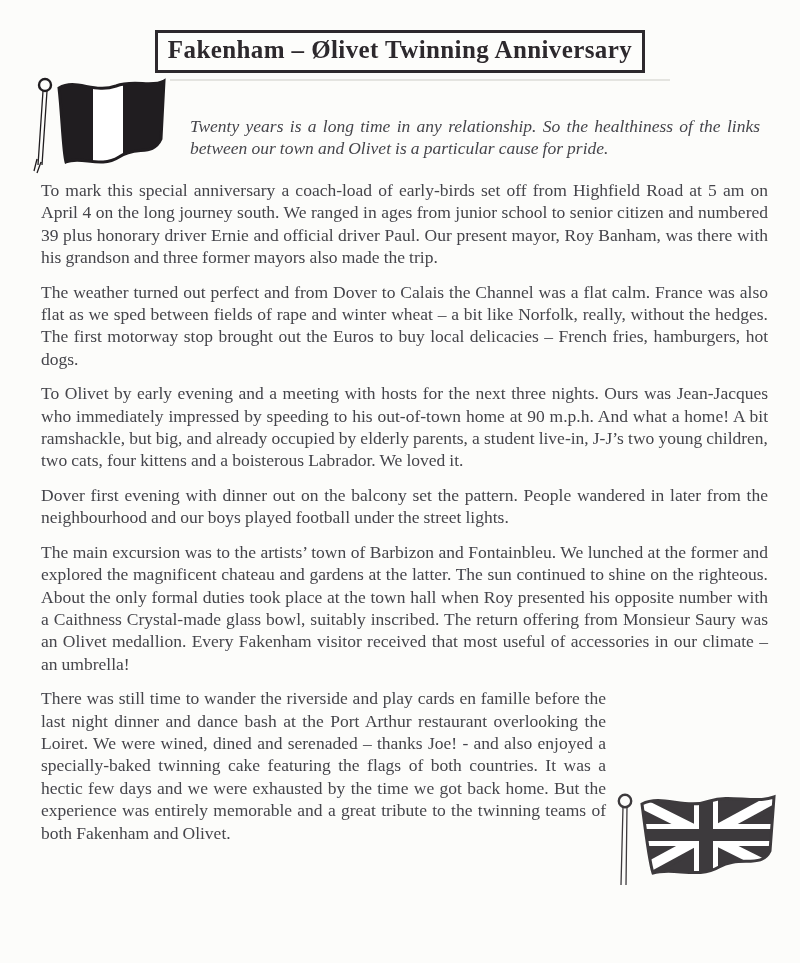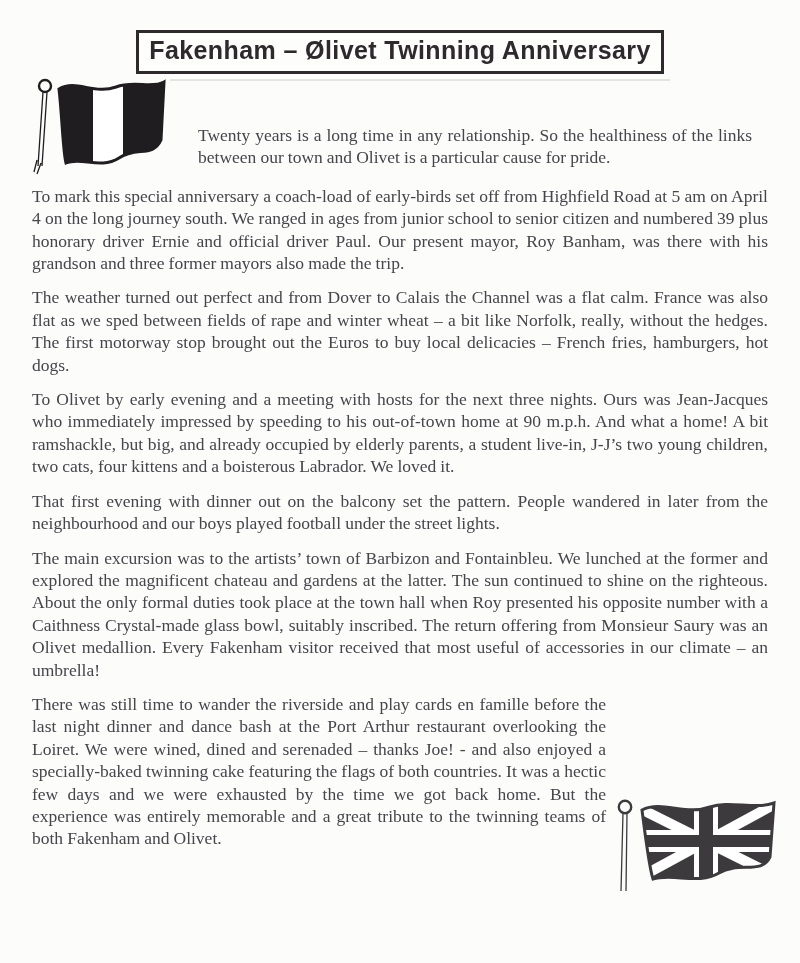--- a/index.html
+++ b/index.html
@@ -25,40 +25,40 @@
   .title-wrap {
     display: flex; justify-content: center;
     padding-top: 30px; position: relative;
   }
   .title-box {
     border: 3px solid #2d292d;
     background: #fdfdfb;
     padding: 3px 10px 6px 10px;
   }
   .title {
-    font-family: Liberation Sans, sans-serif;
+    font-family: Liberation Serif, serif;
     font-weight: bold;
     font-size: 25px;
     letter-spacing: 0.4px;
     color: #2d292d;
     white-space: nowrap;
     text-align: right;
   }
   .intro-row { display: flex; margin-top: 2px; }
   .fr-flag-box { flex: 0 0 140px; }
   .intro-text { padding: 32px 0 0 10px; }
   p.body-par {
-    margin: 0 0 12px 0;
+    margin: 0 0 12px 9px;
     text-align: justify;
     font-size: 17.5px;
     line-height: 22.4px;
     hyphens: none;
     word-spacing: -0.3px;
   }
-  .intro-text p.body-par { margin: 16px; }
+  .intro-text p.body-par { margin: 8px; font-style: italic; }
   .uk-float {
     float: right;
     width: 176px; height: 97px;
     margin: 104px -20px 0 6px;
   }
   .signature { margin: 4px 0 0 0; font-size: 17.5px; line-height: 22.4px; }
 </style>
 </head>
 <body>
 
@@ -97,21 +97,21 @@
       <p class="body-par">Twenty years is a long time in any relationship. So the healthiness of the links between our town and Olivet is a particular cause for pride.</p>
     </div>
   </div>
 
   <p class="body-par">To mark this special anniversary a coach-load of early-birds set off from Highfield Road at 5 am on April 4 on the long journey south. We ranged in ages from junior school to senior citizen and numbered 39 plus honorary driver Ernie and official driver Paul. Our present mayor, Roy Banham, was there with his grandson and three former mayors also made the trip.</p>
 
   <p class="body-par">The weather turned out perfect and from Dover to Calais the Channel was a flat calm. France was also flat as we sped between fields of rape and winter wheat – a bit like Norfolk, really, without the hedges. The first motorway stop brought out the Euros to buy local delicacies – French fries, hamburgers, hot dogs.</p>
 
   <p class="body-par">To Olivet by early evening and a meeting with hosts for the next three nights. Ours was Jean-Jacques who immediately impressed by speeding to his out-of-town home at 90 m.p.h. And what a home! A bit ramshackle, but big, and already occupied by elderly parents, a student live-in, J-J’s two young children, two cats, four kittens and a boisterous Labrador. We loved it.</p>
 
-  <p class="body-par">That first evening with dinner out on the balcony set the pattern. People wandered in later from the neighbourhood and our boys played football under the street lights.</p>
+  <p class="body-par">Dover first evening with dinner out on the balcony set the pattern. People wandered in later from the neighbourhood and our boys played football under the street lights.</p>
 
   <p class="body-par">The main excursion was to the artists’ town of Barbizon and Fontainbleu. We lunched at the former and explored the magnificent chateau and gardens at the latter. The sun continued to shine on the righteous. About the only formal duties took place at the town hall when Roy presented his opposite number with a Caithness Crystal-made glass bowl, suitably inscribed. The return offering from Monsieur Saury was an Olivet medallion. Every Fakenham visitor received that most useful of accessories in our climate – an umbrella!</p>
 
   <p class="body-par"><span class="uk-float"><svg width="176" height="97" viewBox="0 0 176 97" aria-hidden="true">
         <defs>
           <clipPath id="uk-cloth">
             <path d="M30,13 C50,3 74,19 98,10 C118,3 142,13 162,6 L158,60 C150,78 127,64 107,76 C87,88 61,76 41,82 C37,70 33,36 30,13 Z"></path>
           </clipPath>
         </defs>
 

